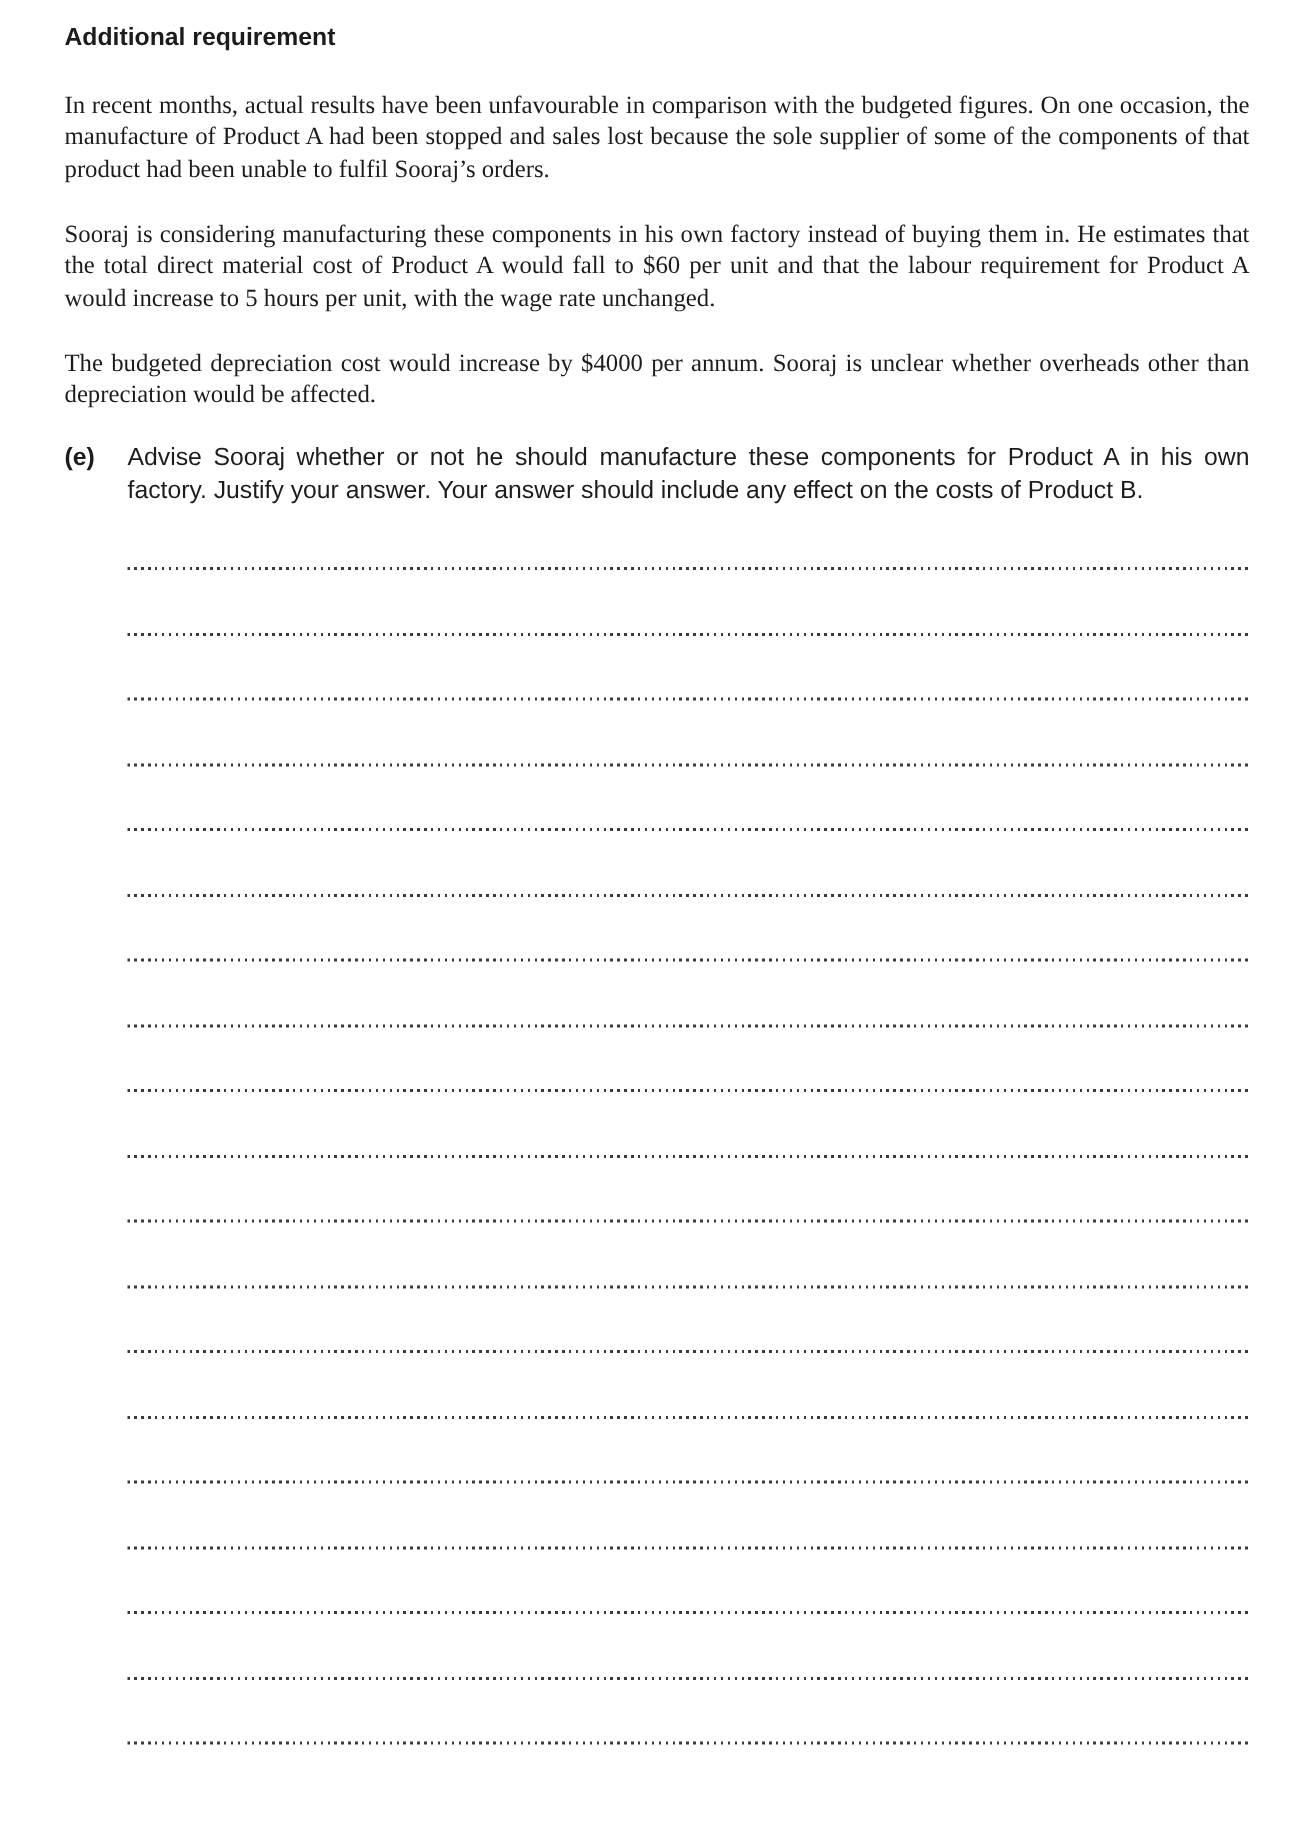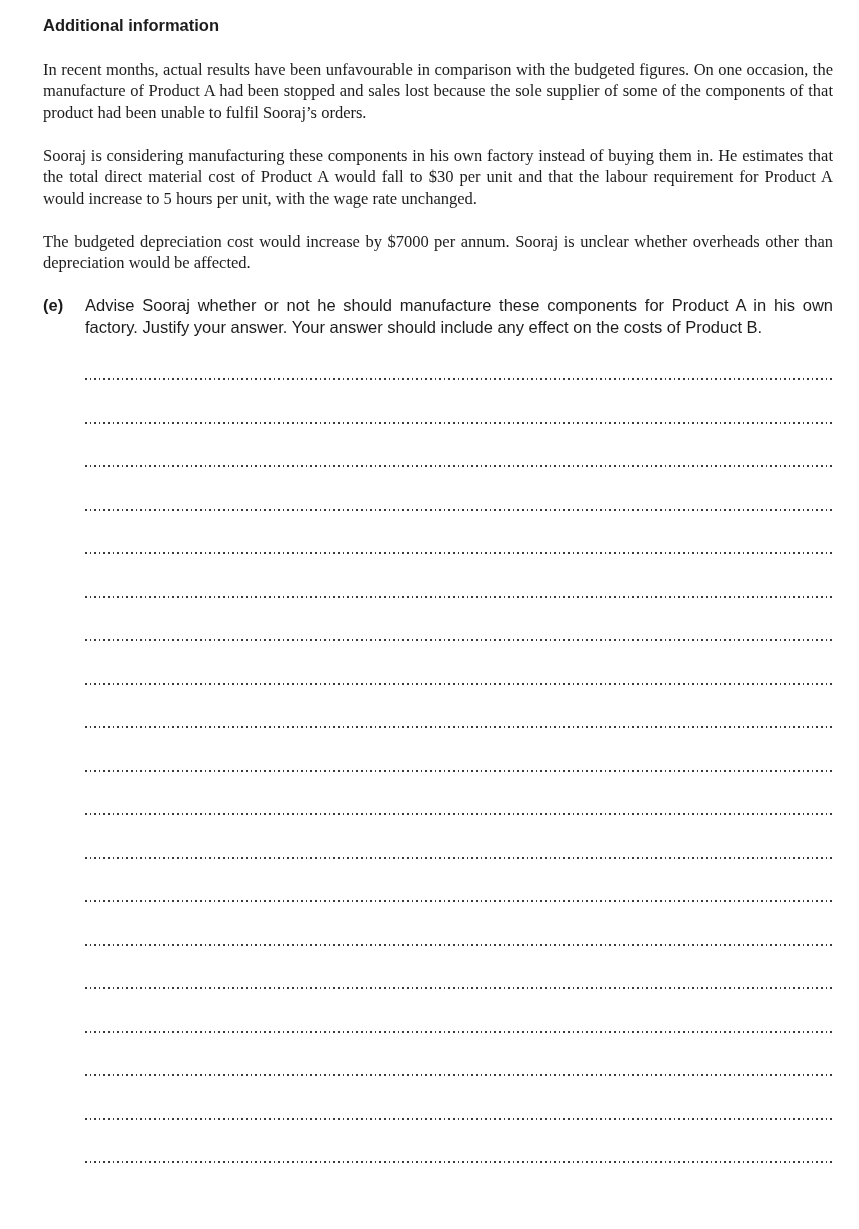--- a/index.html
+++ b/index.html
@@ -58,27 +58,27 @@
   }
   .answer-line + .answer-line {
     margin-top: 41.5px;
   }
 </style>
 </head>
 <body>
 
 <div class="page">
 
-  <h3 class="heading">Additional information</h3>
+  <h3 class="heading">Additional requirement</h3>
 
   <p class="para">In recent months, actual results have been unfavourable in comparison with the budgeted figures. On one occasion, the manufacture of Product A had been stopped and sales lost because the sole supplier of some of the components of that product had been unable to fulfil Sooraj’s orders.</p>
 
-  <p class="para">Sooraj is considering manufacturing these components in his own factory instead of buying them in. He estimates that the total direct material cost of Product A would fall to $30 per unit and that the labour requirement for Product A would increase to 5 hours per unit, with the wage rate unchanged.</p>
+  <p class="para">Sooraj is considering manufacturing these components in his own factory instead of buying them in. He estimates that the total direct material cost of Product A would fall to $60 per unit and that the labour requirement for Product A would increase to 5 hours per unit, with the wage rate unchanged.</p>
 
-  <p class="para">The budgeted depreciation cost would increase by $7000 per annum. Sooraj is unclear whether overheads other than depreciation would be affected.</p>
+  <p class="para">The budgeted depreciation cost would increase by $4000 per annum. Sooraj is unclear whether overheads other than depreciation would be affected.</p>
 
   <div class="question">
     <span class="q-label">(e)</span>
     <div class="q-text">Advise Sooraj whether or not he should manufacture these components for Product A in his own factory. Justify your answer. Your answer should include any effect on the costs of Product B.</div>
   </div>
 
   <div class="answer-area">
       <div class="answer-line"></div>
       <div class="answer-line"></div>
       <div class="answer-line"></div>

